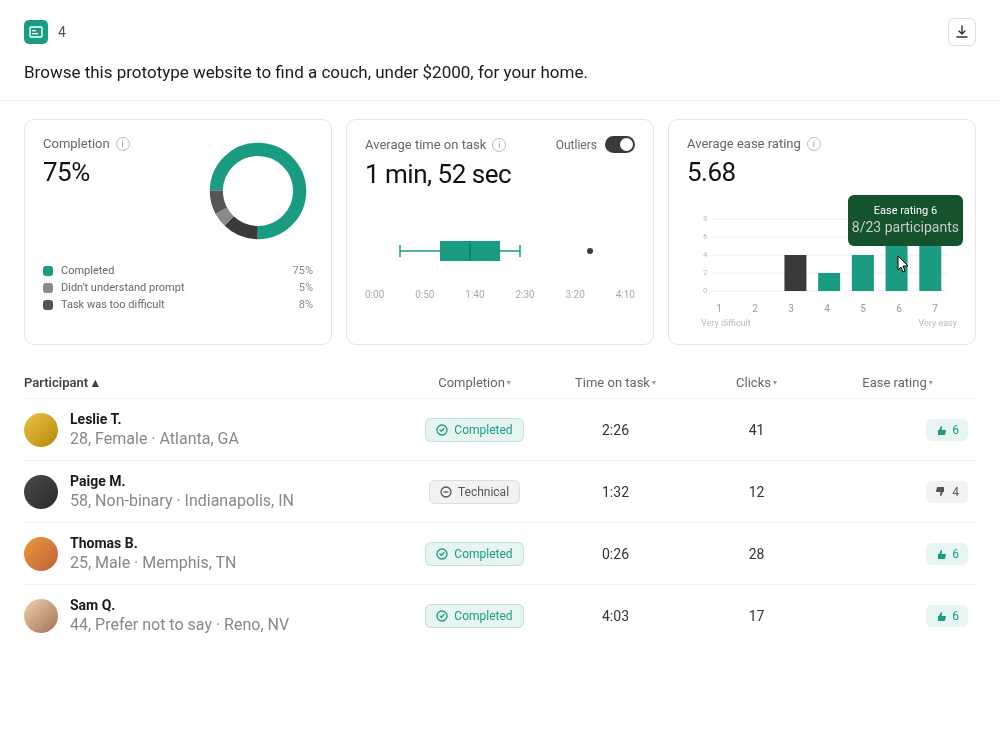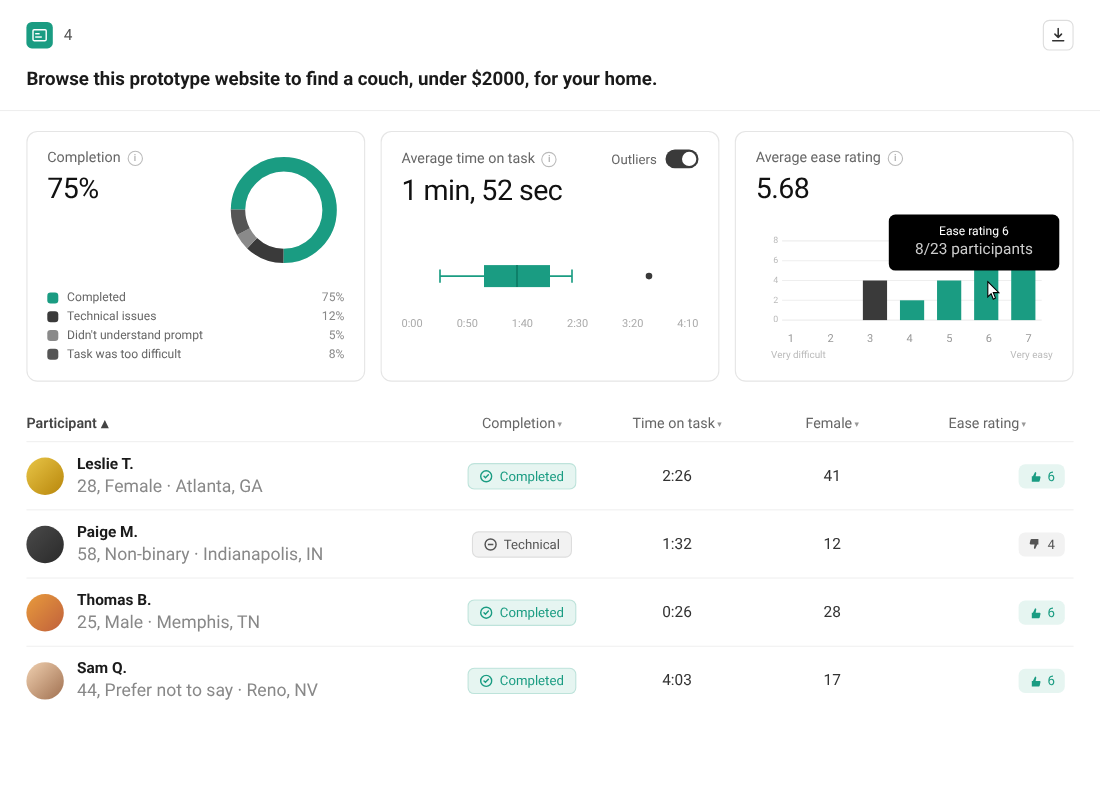--- a/index.html
+++ b/index.html
@@ -5,21 +5,21 @@
   * { box-sizing: border-box; margin: 0; padding: 0; }
   body { font-family: -apple-system, BlinkMacSystemFont, "Segoe UI", Roboto, sans-serif; background: #fff; color: #1a1a1a; }
   .page { width: 1000px; height: 732px; padding: 0; background: #fff; border-radius: 12px; overflow: hidden; }
 
   .topbar { display: flex; align-items: center; justify-content: space-between; padding: 18px 24px 12px 24px; }
   .topbar-left { display: flex; align-items: center; gap: 10px; }
   .task-icon { width: 24px; height: 24px; background: #1a9c82; border-radius: 5px; display: flex; align-items: center; justify-content: center; }
   .task-count { font-size: 14px; color: #555; }
   .dl-btn { width: 28px; height: 28px; border: 1px solid #ddd; border-radius: 6px; display: flex; align-items: center; justify-content: center; background: #fff; cursor: pointer; }
 
-  .title { font-size: 17px; font-weight: 700; padding: 4px 24px 18px 24px; }
+  .title { font-size: 17px; font-weight: 400; padding: 4px 24px 18px 24px; }
   .divider { border: none; border-top: 1px solid #eee; }
 
   .cards { display: flex; gap: 14px; padding: 18px 24px; }
   .card { flex: 1; border: 1px solid #e5e5e5; border-radius: 10px; padding: 16px 18px; position: relative; }
   .card-head { display: flex; align-items: center; gap: 6px; color: #666; font-size: 13px; }
   .card-head .info { width: 14px; height: 14px; border: 1px solid #bbb; border-radius: 50%; display: inline-flex; align-items: center; justify-content: center; font-size: 9px; color: #999; }
   .big { font-size: 26px; font-weight: 400; margin-top: 6px; color: #111; letter-spacing: -0.5px; }
 
   
   .completion-body { display: flex; align-items: flex-start; gap: 18px; }
@@ -37,21 +37,21 @@
   .toggle::after { content: ""; position: absolute; right: 2px; top: 2px; width: 13px; height: 13px; background: #fff; border-radius: 50%; }
   .boxplot-area { margin-top: 42px; }
   .boxplot-svg { width: 100%; height: 40px; }
   .axis { display: flex; justify-content: space-between; font-size: 10px; color: #aaa; margin-top: 14px; }
 
   
   .bar-area { margin-top: 22px; position: relative; }
   .bar-svg { width: 100%; height: 90px; }
   .bar-axis { display: flex; justify-content: space-between; font-size: 10px; color: #999; padding: 0 4px; }
   .bar-labels { display: flex; justify-content: space-between; font-size: 9px; color: #bbb; margin-top: 4px; }
-  .tooltip { position: absolute; top: -14px; right: -6px; background: #000000; color: #fff; font-size: 11px; padding: 8px 24px; border-radius: 6px; text-align: center; line-height: 1.4; white-space: nowrap; }
+  .tooltip { position: absolute; top: -14px; right: -6px; background: #14532d; color: #fff; font-size: 11px; padding: 8px 4px; border-radius: 6px; text-align: center; line-height: 1.4; white-space: nowrap; }
   .tooltip-sub { font-size: 14px; color: #ccc; }
   .cursor { position: absolute; top: 46px; right: 46px; }
 
   
   .table { padding: 4px 24px 0 24px; }
   .thead { display: flex; align-items: center; font-size: 13px; color: #444; padding: 8px 0; }
   .th-participant { flex: 0 0 380px; font-weight: 600; display: flex; align-items: center; gap: 4px; }
   .th { flex: 1; text-align: center; color: #666; display: flex; align-items: center; justify-content: center; gap: 2px; }
   .th:last-child { text-align: right; justify-content: center; padding-right: 8px; }
   .sort-caret { font-size: 8px; color: #999; }
@@ -113,25 +113,20 @@
           <circle cx="21" cy="21" r="15.9" fill="none" stroke="#3a3a3a" stroke-width="5" stroke-dasharray="12 88" stroke-dashoffset="50" transform="rotate(-90 21 21)"></circle>
           <circle cx="21" cy="21" r="15.9" fill="none" stroke="#8a8a8a" stroke-width="5" stroke-dasharray="5 95" stroke-dashoffset="38" transform="rotate(-90 21 21)"></circle>
           <circle cx="21" cy="21" r="15.9" fill="none" stroke="#555" stroke-width="5" stroke-dasharray="8 92" stroke-dashoffset="33" transform="rotate(-90 21 21)"></circle>
         </svg>
       </div>
       <div class="legend" id="completion-legend">
           <div class="legend-row">
             <span class="swatch" style="background:#1a9c82"></span>
             <span class="legend-label">Completed</span>
             <span class="legend-val">75%</span>
-          </div>
-          <div class="legend-row">
-            <span class="swatch" style="background:#3a3a3a"></span>
-            <span class="legend-label">Technical issues</span>
-            <span class="legend-val">12%</span>
           </div>
           <div class="legend-row">
             <span class="swatch" style="background:#8a8a8a"></span>
             <span class="legend-label">Didn't understand prompt</span>
             <span class="legend-val">5%</span>
           </div>
           <div class="legend-row">
             <span class="swatch" style="background:#555555"></span>
             <span class="legend-label">Task was too difficult</span>
             <span class="legend-val">8%</span>
@@ -230,21 +225,21 @@
       </div>
       <div class="th">
           <span>Completion</span>
           <span class="sort-caret">▾</span>
         </div>
       <div class="th">
           <span>Time on task</span>
           <span class="sort-caret">▾</span>
         </div>
       <div class="th">
-          <span>Female</span>
+          <span>Clicks</span>
           <span class="sort-caret">▾</span>
         </div>
       <div class="th">
           <span>Ease rating</span>
           <span class="sort-caret">▾</span>
         </div>
     </div>
     <div id="tbody">
         <div class="trow">
     <div class="pcell">

